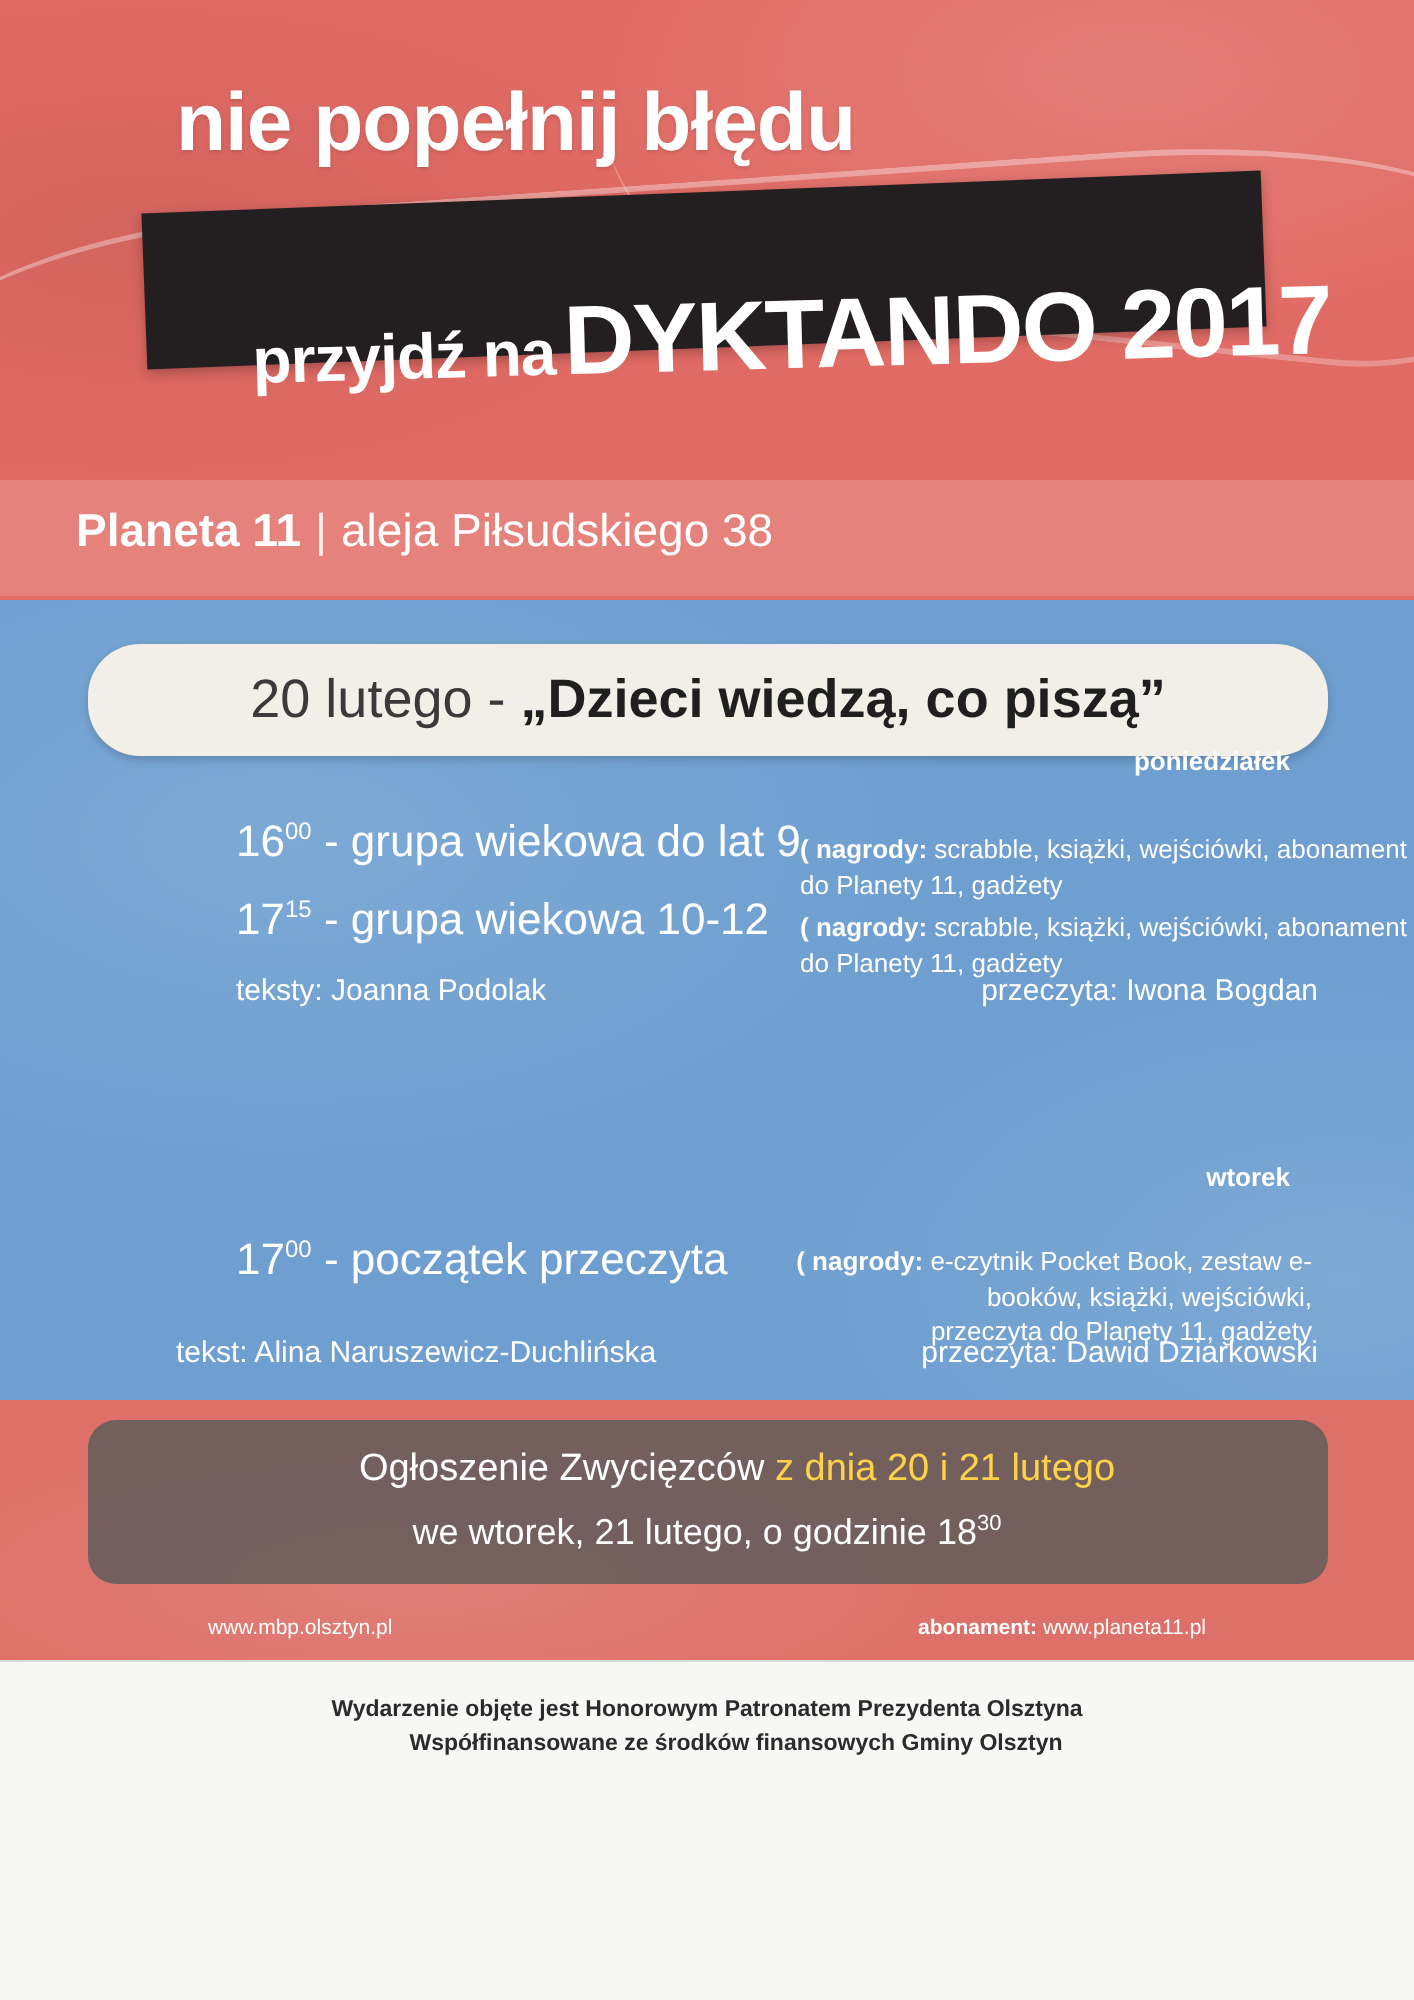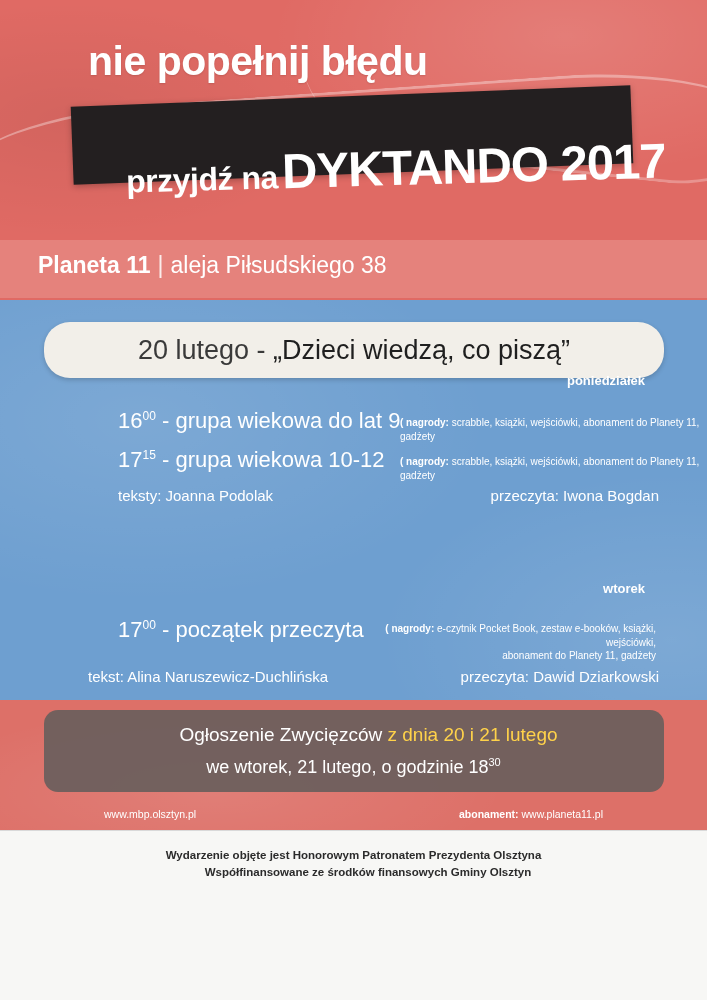--- a/index.html
+++ b/index.html
@@ -107,34 +107,34 @@
     border-radius: 26px;
     box-shadow: 0 2px 5px rgba(0,0,0,.18);
   }
   .panel-1 { top: 322px; }
   .panel-2 { top: 530px; }
   .panel-txt {
     position: absolute; top: 50%; left: 50%; transform: translate(-50%,-50%);
     font-size: 27px; color: #3a3a3a; white-space: nowrap;
   }
   .panel-txt .date { font-weight: 400; }
-  .panel-txt .title { font-weight: 400; color: #1f1f1f; }
+  .panel-txt .title { font-weight: 700; color: #1f1f1f; }
   .weekday {
     position: absolute; right: 62px; font-size: 13px; font-weight: 700;
     color: #ffffff;
   }
   .weekday-1 { top: 373px; }
   .weekday-2 { top: 581px; }
 
   
   .row { position: absolute; color: #ffffff; white-space: nowrap; }
   .time { font-size: 22px; }
   .time sup { font-size: 12px; vertical-align: super; }
   .prizes {
-    position: absolute; font-size: 10px; color: #ffffff; line-height: 1.35;
+    position: absolute; font-size: 13px; color: #ffffff; line-height: 1.35;
   }
   .prizes b { font-weight: 700; }
   .note { position: absolute; font-size: 15px; color: #ffffff; }
 
   
   .winners {
     position: absolute; left: 44px; top: 710px; width: 620px; height: 82px;
     background: #6b5f5c; opacity: .93;
     border-radius: 14px;
   }
@@ -221,21 +221,21 @@
   <div class="note" style="left:118px; top:487px;">teksty: Joanna Podolak</div>
   <div class="note" style="right:48px; top:487px;">przeczyta: Iwona Bogdan</div>
 
   <div class="weekday weekday-2">wtorek</div>
 
   <div class="row time" style="left:118px; top:617px;">
     <span>17</span><sup>00</sup><span> - początek przeczyta</span>
   </div>
   <div class="prizes" style="left:384px; top:622px; text-align:right; width:272px;">
     <b>( nagrody:</b><span> e-czytnik Pocket Book, zestaw e-booków, książki, wejściówki,</span><br>
-    <span>abonament do Planety 11, gadżety</span>
+    <span>przeczyta do Planety 11, gadżety</span>
   </div>
 
   <div class="note" style="right:48px; top:668px;">przeczyta: Dawid Dziarkowski</div>
   <div class="note" style="left:88px; top:668px;">tekst: Alina Naruszewicz-Duchlińska</div>
 
   <div class="winners"></div>
   <div class="winners-l1">
     <span>Ogłoszenie Zwycięzców </span><span class="hi">z dnia 20 i 21 lutego</span>
   </div>
   <div class="winners-l2">

